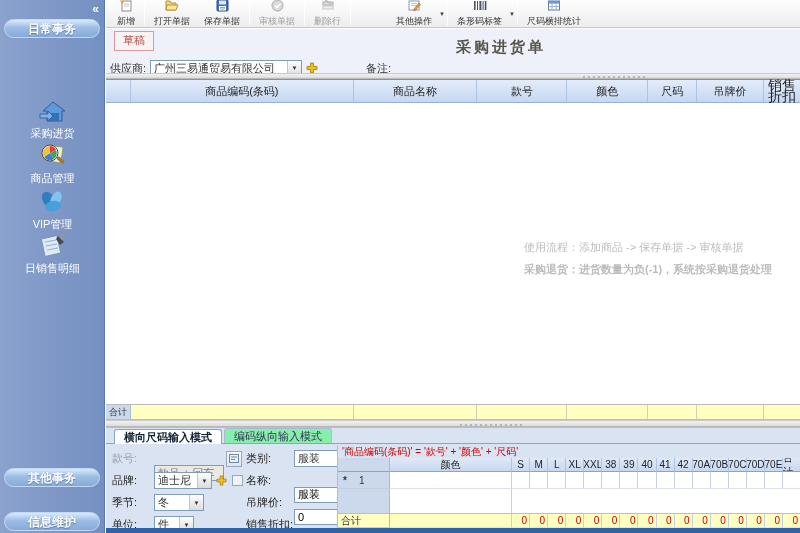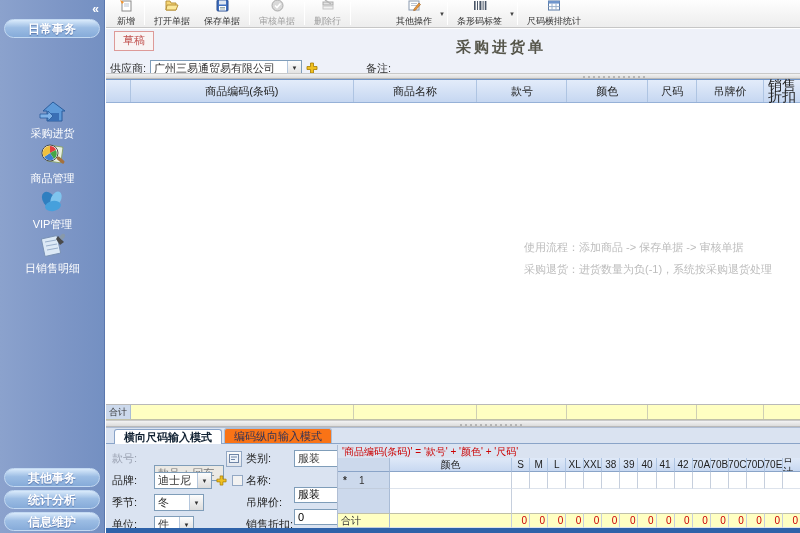--- a/index.html
+++ b/index.html
@@ -67,21 +67,21 @@
   .it-cell { background:#ffffc2; border-right:1px solid #cfcfb4; }
   .it-label { background:#ccd9ec; color:#333; font-size:9px; display:flex; align-items:center;
     justify-content:center; border-right:1px solid #a9bcd6; }
 
   
   .bottom-panel { position:absolute; left:0; top:427px; right:0; bottom:0; background:#dae3f1;
     border-top:1px solid #b0bed4; }
   .tabs { display:flex; height:16px; align-items:flex-end; padding-left:8px;
     border-bottom:1px solid #8aa4c8; background:#dae3f1; }
   .tab { padding:1px 9px 1px 9px; font-size:11px; cursor:pointer; border:1px solid #a9bcd6;
-    border-bottom:none; background:#f97316; color:#335; margin-right:2px;
+    border-bottom:none; background:#86efac; color:#335; margin-right:2px;
     border-radius:3px 3px 0 0; height:15px; line-height:13px; }
   .tab.active { background:#fff; font-weight:bold; color:#123; border-color:#8aa4c8; position:relative; top:1px; }
 
   .bp-body { position:absolute; left:0; top:17px; right:0; bottom:5px; display:flex; }
   .bp-form { width:231px; padding:3px 0 0 6px; display:grid;
     grid-template-columns:42px 92px 48px 1fr; grid-auto-rows:21px; align-items:center; row-gap:1px; }
   .f-label { text-align:left; padding-right:4px; color:#222; white-space:nowrap; }
   .f-label.dis { color:#99a0b0; }
   .f-ctrl { display:flex; align-items:center; }
   .tbox { border:1px solid #7f9db9; background:#fff; height:16px; font-size:11px; padding:0 3px;
@@ -168,21 +168,20 @@
             <line x1="8" y1="14" x2="19" y2="12" stroke="#9ab0cc"></line>
             <line x1="9" y1="18" x2="20" y2="16" stroke="#9ab0cc"></line>
             <path d="M20 4 L26 10 L22 13 L18 7 Z" fill="#4a4a4a"></path>
             <path d="M24 2 C27 1 28 4 26 6 L24 8 L21 5 Z" fill="#8899aa"></path>
           </svg>
       </span>
       <span class="nv-label">日销售明细</span>
     </div>
 
     <div class="pill" style="top:468px;">其他事务</div>
-    <div class="pill" style="top:490px;">统计分析</div>
     <div class="pill" style="top:512px;">信息维护</div>
   </div>
 
   <div id="main">
 
     <div class="toolbar">
       <div class="tb-btn">
         <span><svg width="14" height="13" viewBox="0 0 14 13">
               <rect x="3" y="2" width="9" height="10" fill="#fff" stroke="#8a8a8a"></rect>
               <line x1="5" y1="5" x2="10" y2="5" stroke="#b9c4d4"></line>
@@ -291,21 +290,21 @@
       <div class="ih-cell" style="width:124px;">商品名称</div>
       <div class="ih-cell" style="width:90px;">款号</div>
       <div class="ih-cell" style="width:81px;">颜色</div>
       <div class="ih-cell" style="width:49px;">尺码</div>
       <div class="ih-cell" style="width:67px;">吊牌价</div>
       <div class="ih-cell" style="width:36px; border-right:none; font-size:14px;">销售折扣</div>
     </div>
 
     <div class="items-body">
       <span class="hint" style="top:136px;">使用流程：添加商品 -&gt; 保存单据 -&gt; 审核单据</span>
-      <span class="hint" style="top:158px;">采购退货：进货数量为负(-1)，系统按采购退货处理</span>
+      <span class="hint" style="top:158px;font-weight:bold;">采购退货：进货数量为负(-1)，系统按采购退货处理</span>
     </div>
 
     <div class="items-total">
       <div class="it-cell it-label" style="width:25px;">合计</div>
       <div class="it-cell" style="width:223px;"></div>
       <div class="it-cell" style="width:124px;"></div>
       <div class="it-cell" style="width:90px;"></div>
       <div class="it-cell" style="width:81px;"></div>
       <div class="it-cell" style="width:49px;"></div>
       <div class="it-cell" style="width:67px;"></div>

